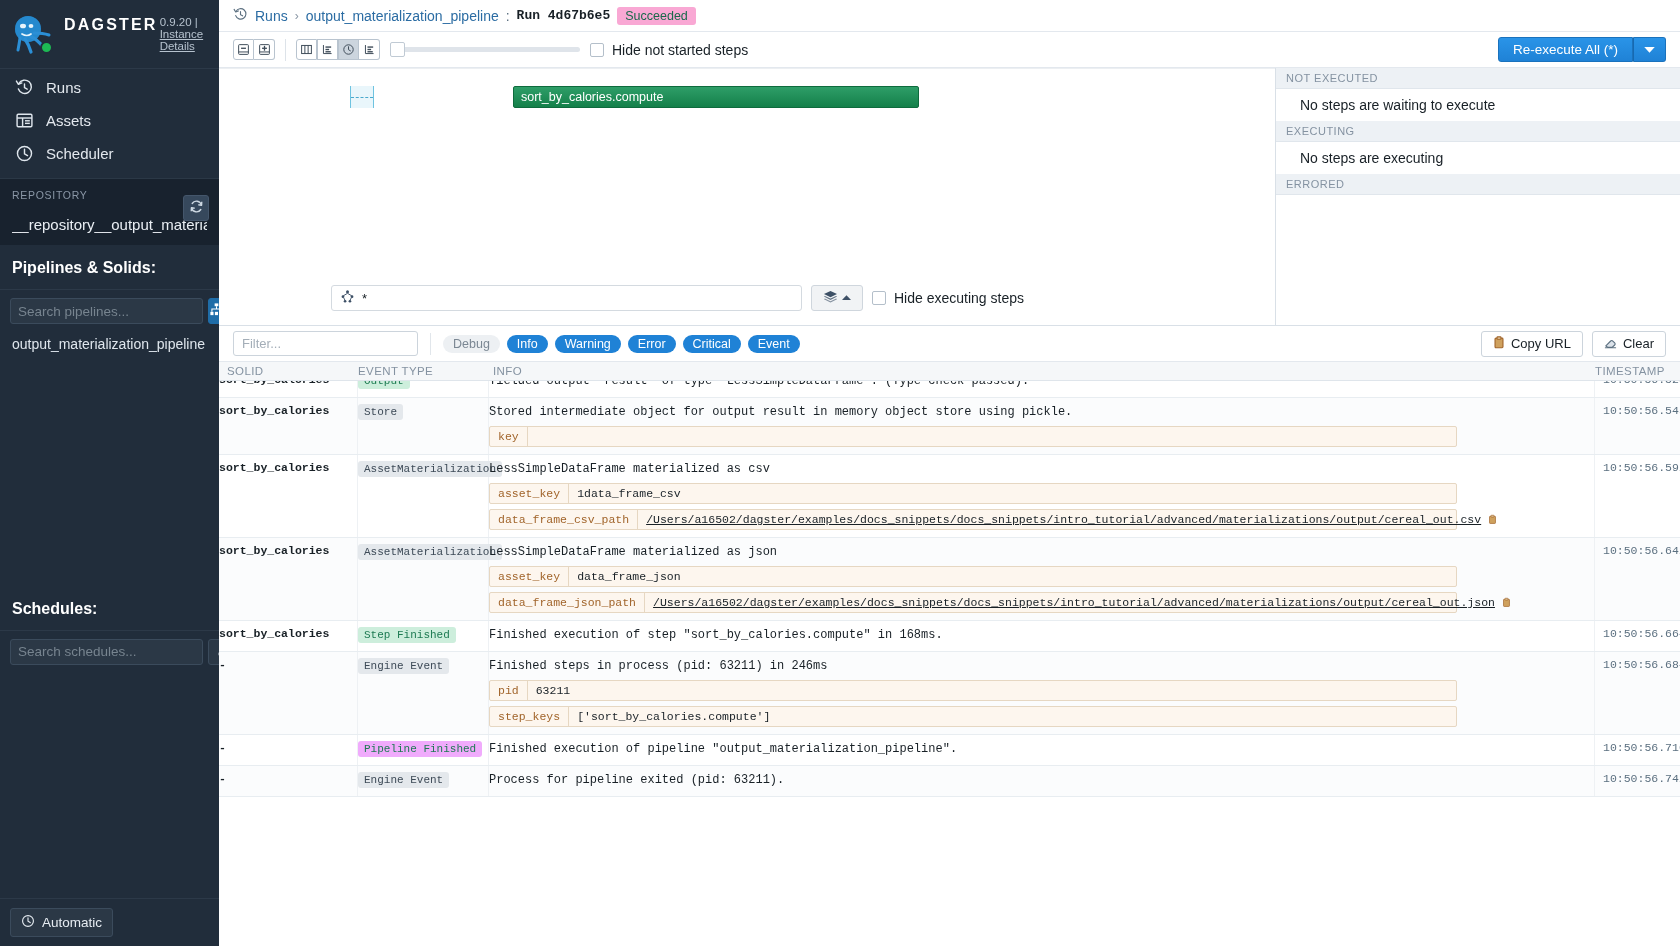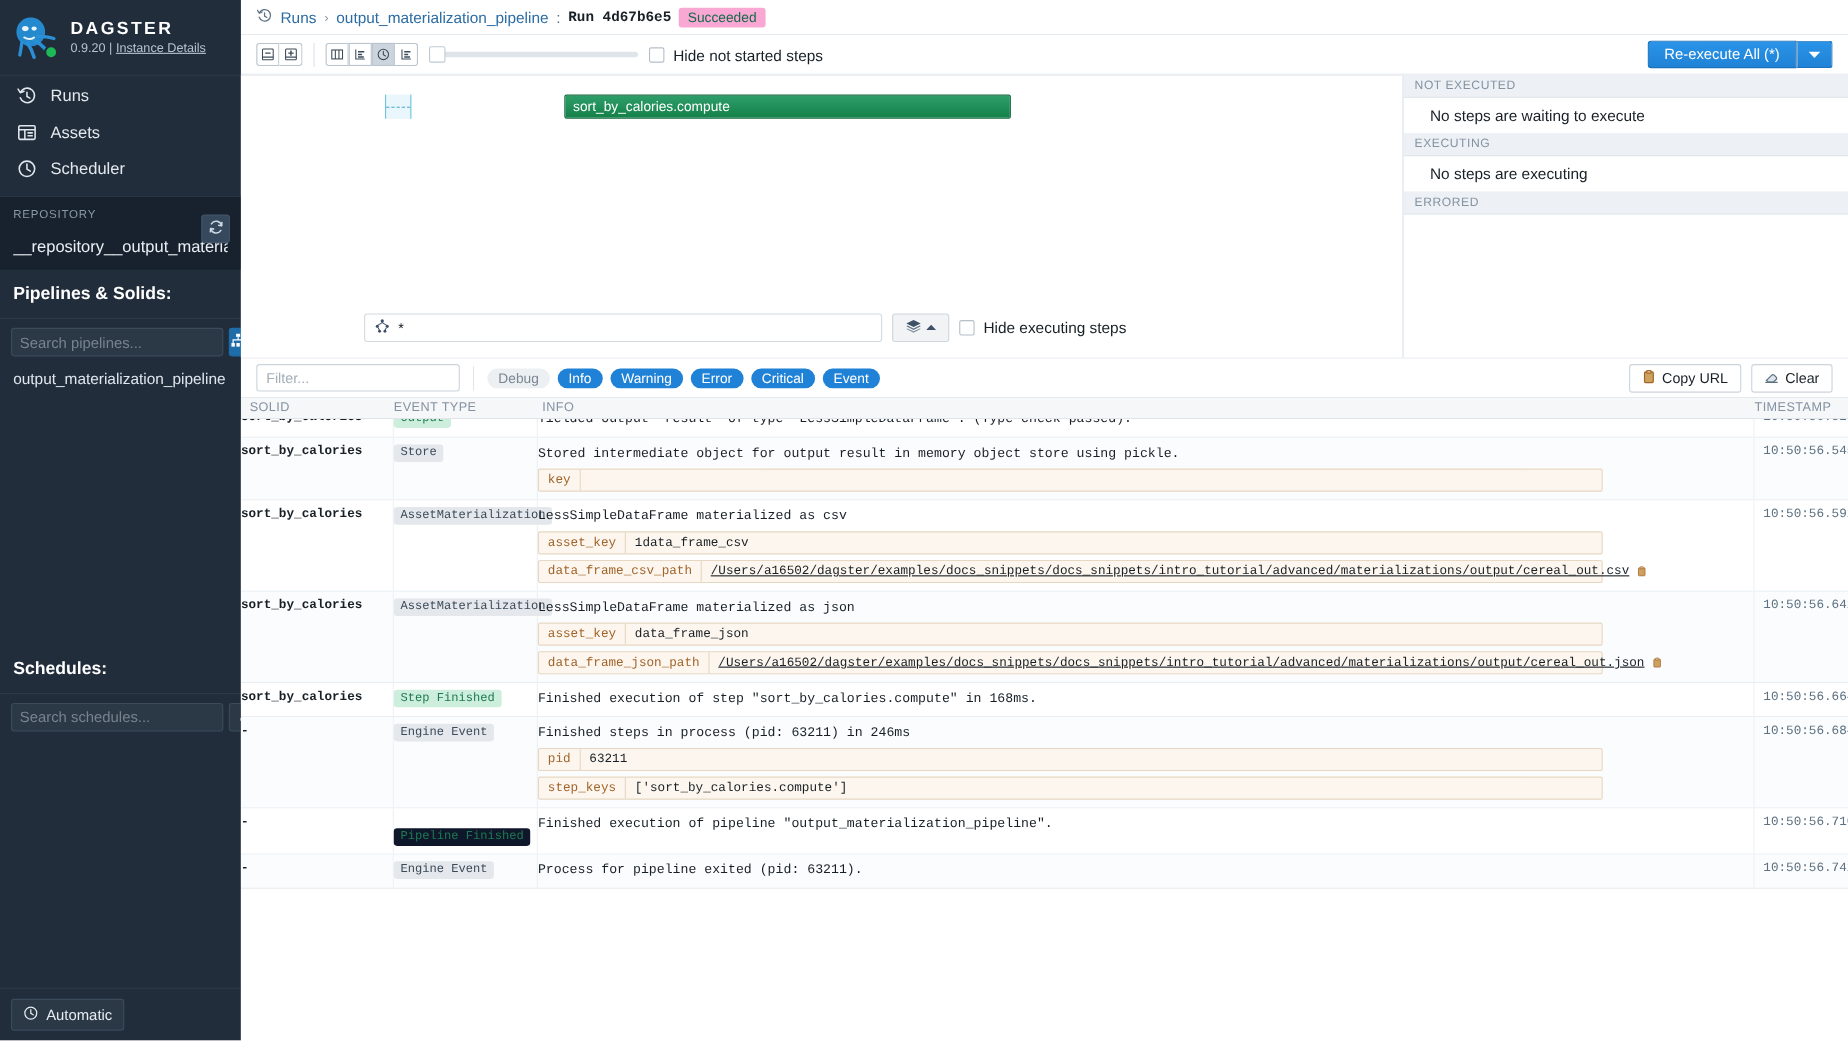--- a/index.html
+++ b/index.html
@@ -21,21 +21,21 @@
     flex: 0 0 219px;
     position: relative;
   }
   .brand { display: flex; align-items: center; padding: 12px 12px 10px 10px; gap: 10px; }
   .logo-wrap { position: relative; width: 44px; height: 44px; flex: 0 0 44px; }
   .logo-dot {
     position: absolute; right: 1px; bottom: 2px;
     width: 13px; height: 13px; border-radius: 50%;
     background: #1db954; border: 2px solid #212D3B;
   }
-  .brand-text { display: flex; flex-direction: column; gap: 2px; }
+  .brand-text { display: flex; flex-direction: row; gap: 2px; }
   .brand-title {
     font-weight: bold; font-size: 16px; letter-spacing: 2.2px;
     color: #ffffff;
   }
   .brand-sub { font-size: 11.5px; color: #b6c2ce; }
   .brand-sub a { color: #b6c2ce; text-decoration: underline; }
 
   .nav { padding: 2px 0 8px 0; border-top: 1px solid #2c3948; margin-top: 2px;}
   .nav-item {
     display: flex; align-items: center; gap: 12px;
@@ -256,21 +256,21 @@
 
   .evt {
     display: inline-block; border-radius: 3px; font-size: 11px;
     padding: 2px 6px; background: #edf0f3; color: #445; white-space: nowrap;
   }
   .evt.output { background: #cdeedc; color: #1d7a52; }
   .evt.store  { background: #e4e8ec; color: #3d4a57; }
   .evt.assetm { background: #e4e8ec; color: #3d4a57; }
   .evt.stepfin{ background: #cdeedc; color: #1d7a52; }
   .evt.engine { background: #e4e8ec; color: #3d4a57; }
-  .evt.pipefin{ background: #0f172a; color: #1d7a52; margin-top: 12px; }
+  .evt.pipefin{ background: #f0abfc; color: #1d7a52; }
 
   .info-msg { color: #182026; font-size: 12px; line-height: 17px; }
   .kv {
     display: flex; margin-top: 5px; border: 1px solid #e6d7c2;
     background: #fdf6ee; border-radius: 2px; align-items: stretch;
     max-width: 968px;
   }
   .kv-k {
     color: #a1642a; font-size: 11.5px; padding: 3px 8px;
     border-right: 1px solid #e6d7c2; white-space: nowrap;

